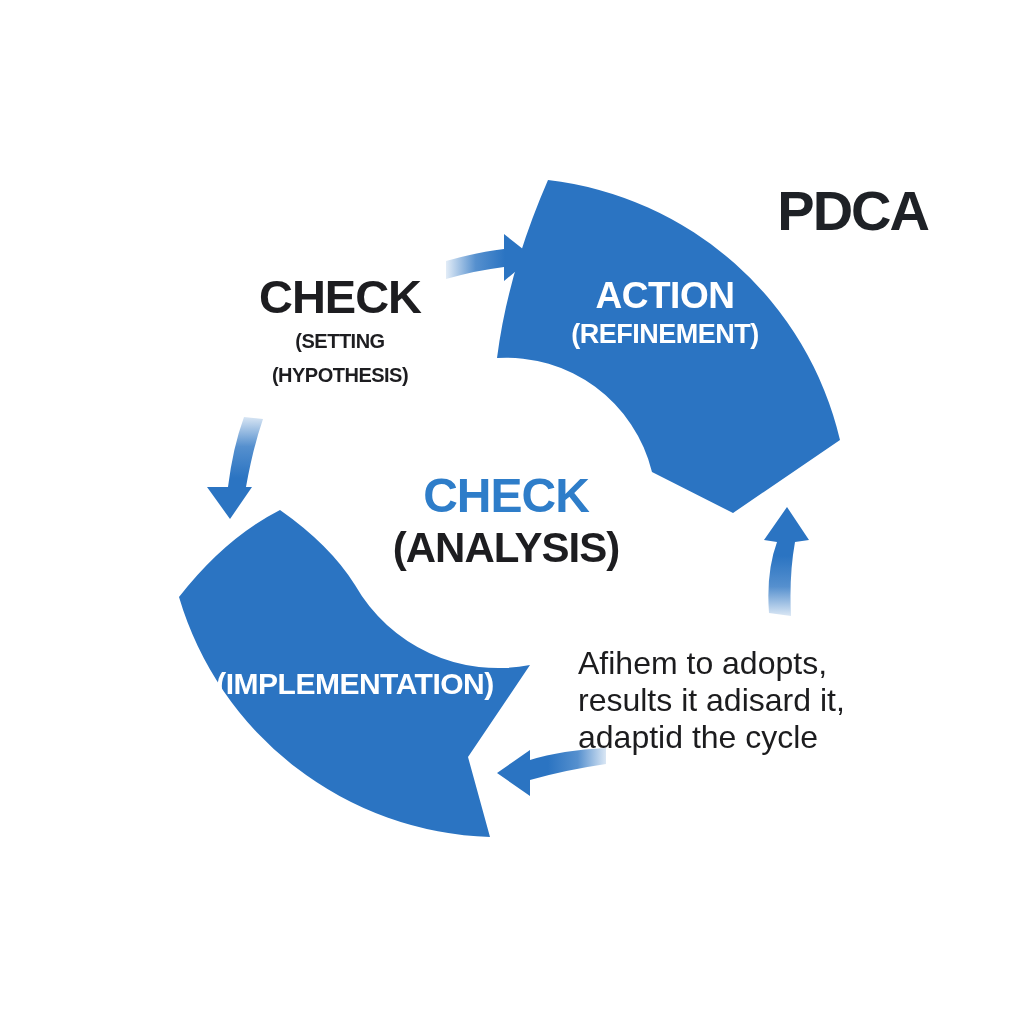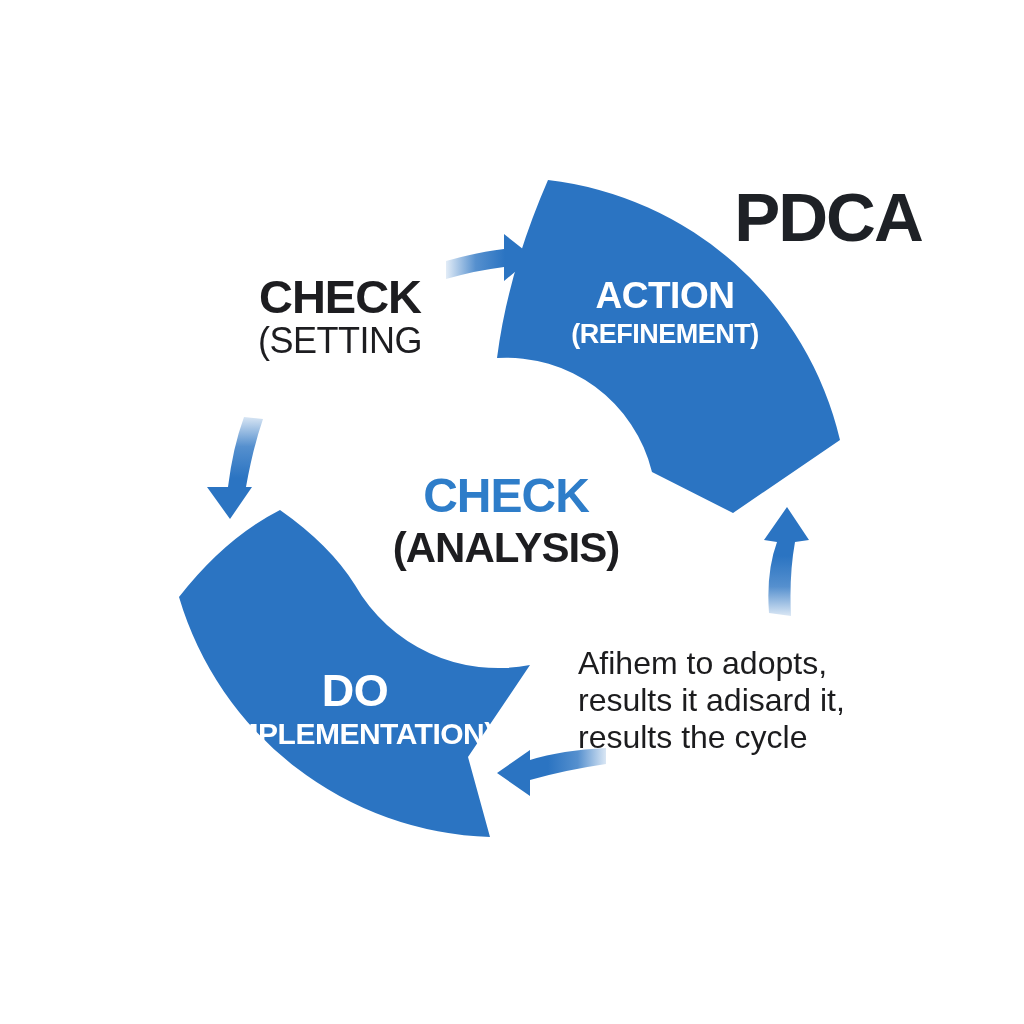--- a/index.html
+++ b/index.html
@@ -9,26 +9,26 @@
     background:#ffffff;
     overflow:hidden;
     font-family:"Liberation Sans", sans-serif;
   }
   #shapes{position:absolute;left:0;top:0;}
   .txt{position:absolute;white-space:nowrap;}
   .center{text-align:center;}
   
   .pdca-title{
     left:728px;top:178px;width:200px;
-    font-size:69px;font-weight:800;letter-spacing:-2px;
-    color:#1e2126;text-align:center;
+    font-size:56px;font-weight:800;letter-spacing:-2px;
+    color:#1e2126;text-align:right;
   }
   .plan-block{left:175px;top:270px;width:330px;color:#1d1d20;}
   .plan-name{font-size:47px;font-weight:800;line-height:54px;letter-spacing:-1px;}
-  .plan-sub{font-size:36px;font-weight:400;line-height:34px;letter-spacing:-0.5px;}
+  .plan-sub{font-size:20px;font-weight:700;line-height:34px;letter-spacing:-0.5px;}
   .action-block{left:515px;top:274px;width:300px;color:#ffffff;}
   .action-name{font-size:37px;font-weight:800;line-height:44px;letter-spacing:-0.5px;}
   .action-sub{font-size:27px;font-weight:700;line-height:32px;letter-spacing:-0.5px;}
   .check-block{left:346px;top:468px;width:320px;}
   .check-name{font-size:48px;font-weight:800;line-height:56px;letter-spacing:-1px;color:#2e7dc9;}
   .check-sub{font-size:42px;font-weight:800;line-height:48px;letter-spacing:-1px;color:#1d1d20;}
   .do-block{left:200px;top:666px;width:310px;color:#ffffff;}
   .do-name{font-size:45px;font-weight:800;line-height:50px;letter-spacing:-0.5px;}
   .do-sub{font-size:30px;font-weight:700;line-height:36px;letter-spacing:-0.5px;}
   .note-block{
@@ -96,36 +96,36 @@
     <path fill="url(#g-bottom)" d="M 606 748 Q 562 750 530 760
              L 530 750 L 497 773 L 530 796
              L 530 780 Q 565 770 606 764 Z"></path>
   </svg>
 
   <div class="txt pdca-title">PDCA</div>
 
   <div class="txt center plan-block">
     <div class="plan-name">CHECK</div>
     <div class="plan-sub">(SETTING</div>
+    <div class="plan-sub">(HYPOTHESIS)</div>
   </div>
 
   <div class="txt center action-block">
     <div class="action-name">ACTION</div>
     <div class="action-sub">(REFINEMENT)</div>
   </div>
 
   <div class="txt center check-block">
     <div class="check-name">CHECK</div>
     <div class="check-sub">(ANALYSIS)</div>
   </div>
 
   <div class="txt center do-block">
-    <div class="do-name">DO</div>
     <div class="do-sub">(IMPLEMENTATION)</div>
   </div>
 
   <div class="txt note-block">
     <div>Afihem to adopts,</div>
     <div>results it adisard it,</div>
-    <div>results the cycle</div>
+    <div>adaptid the cycle</div>
   </div>
 
 </div>
 
 </body></html>

